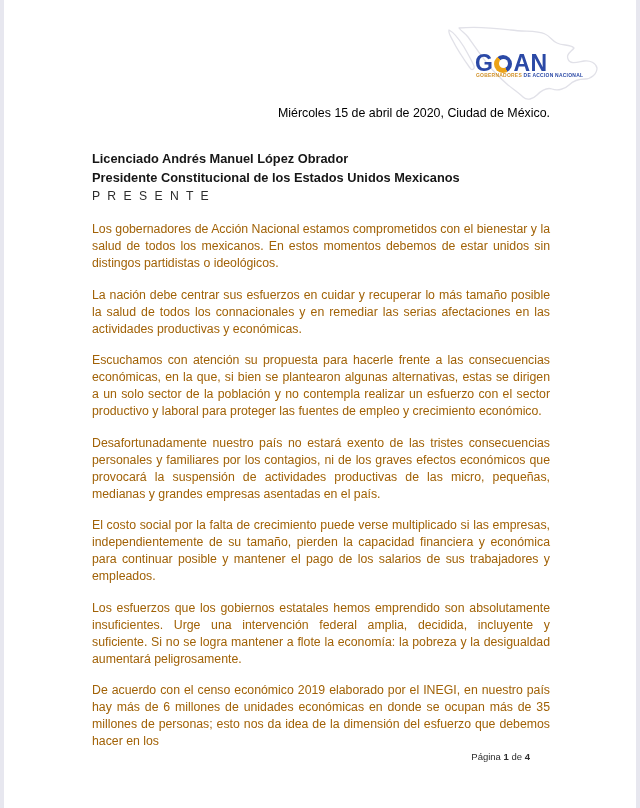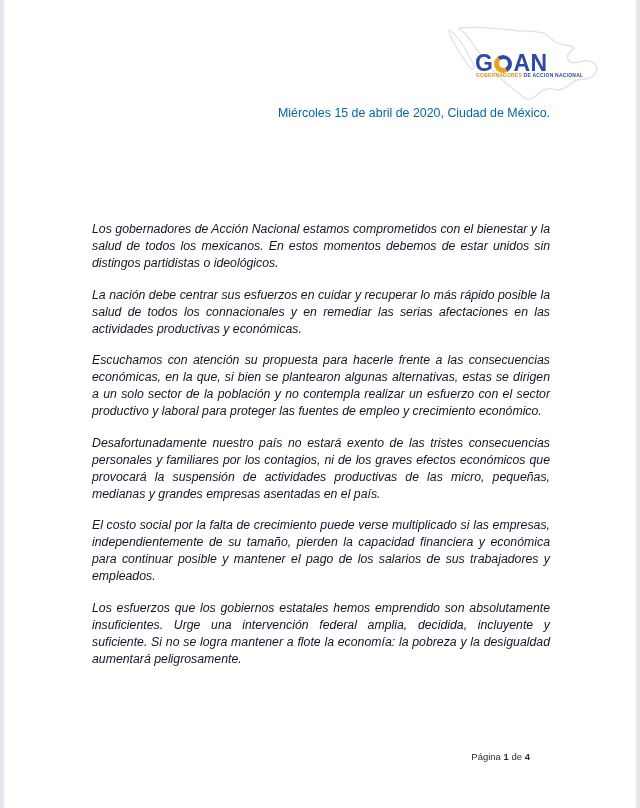--- a/index.html
+++ b/index.html
@@ -42,35 +42,35 @@
     font-size:8px; letter-spacing:0.4px; white-space:nowrap;
     transform:scale(0.62); transform-origin:left top;
     font-weight:bold;
   }
   .tagline .t1 { color:#d1922a; }
   .tagline .t2 { color:#2b49a6; }
 
   
   .date-line {
     position:absolute; top:106px; left:92px; width:458px;
-    text-align:right; font-size:12.4px; color:#0369a1;
+    text-align:right; font-size:12.4px; color:#000000;
   }
 
   .recipient { position:absolute; top:149px; left:92px; width:458px; line-height:19px; }
   .recipient-name, .recipient-title {
     font-weight:bold; color:#161616; font-size:12.8px;
   }
   .recipient-salutation {
     font-size:12.2px; color:#2d2d2d; letter-spacing:2px; font-weight:400;
   }
 
   .body-paragraphs {
     position:absolute; top:221px; left:92px; width:458px;
-    font-size:12.3px; line-height:17px; color:#0f172a;
-    text-align:justify; text-justify:inter-word;font-style:italic;
+    font-size:12.3px; line-height:17px; color:#a16207;
+    text-align:justify; text-justify:inter-word;
   }
   .body-paragraphs p { margin:0 0 14.5px 0; }
 
   .page-footer {
     position:absolute; top:751px; right:110px;
     font-size:9.5px; color:#2e2e2e;text-align:right;
   }
   .page-footer .num { font-weight:bold; }
 </style>
 </head>
@@ -92,28 +92,34 @@
         <span>AN</span>
     </div>
     <div class="tagline">
       <span class="t1">GOBERNADORES</span>
       <span class="t2">DE ACCIÓN NACIONAL</span>
     </div>
   </div>
 
   <div class="date-line">Miércoles 15 de abril de 2020, Ciudad de México.</div>
 
+  <div class="recipient">
+    <div class="recipient-name">Licenciado Andrés Manuel López Obrador</div>
+    <div class="recipient-title">Presidente Constitucional de los Estados Unidos Mexicanos</div>
+    <div class="recipient-salutation">P R E S E N T E</div>
+  </div>
 
   <div class="body-paragraphs">
     <p>Los gobernadores de Acción Nacional estamos comprometidos con el bienestar y la salud de todos los mexicanos. En estos momentos debemos de estar unidos sin distingos partidistas o ideológicos.</p>
-    <p>La nación debe centrar sus esfuerzos en cuidar y recuperar lo más rápido posible la salud de todos los connacionales y en remediar las serias afectaciones en las actividades productivas y económicas.</p>
+    <p>La nación debe centrar sus esfuerzos en cuidar y recuperar lo más tamaño posible la salud de todos los connacionales y en remediar las serias afectaciones en las actividades productivas y económicas.</p>
     <p>Escuchamos con atención su propuesta para hacerle frente a las consecuencias económicas, en la que, si bien se plantearon algunas alternativas, estas se dirigen a un solo sector de la población y no contempla realizar un esfuerzo con el sector productivo y laboral para proteger las fuentes de empleo y crecimiento económico.</p>
     <p>Desafortunadamente nuestro país no estará exento de las tristes consecuencias personales y familiares por los contagios, ni de los graves efectos económicos que provocará la suspensión de actividades productivas de las micro, pequeñas, medianas y grandes empresas asentadas en el país.</p>
     <p>El costo social por la falta de crecimiento puede verse multiplicado si las empresas, independientemente de su tamaño, pierden la capacidad financiera y económica para continuar posible y mantener el pago de los salarios de sus trabajadores y empleados.</p>
     <p>Los esfuerzos que los gobiernos estatales hemos emprendido son absolutamente insuficientes. Urge una intervención federal amplia, decidida, incluyente y suficiente. Si no se logra mantener a flote la economía: la pobreza y la desigualdad aumentará peligrosamente.</p>
+    <p>De acuerdo con el censo económico 2019 elaborado por el INEGI, en nuestro país hay más de 6 millones de unidades económicas en donde se ocupan más de 35 millones de personas; esto nos da idea de la dimensión del esfuerzo que debemos hacer en los</p>
   </div>
 
   <div class="page-footer">
     <span>Página</span>
     <span class="num">1</span>
     <span>de</span>
     <span class="num">4</span>
   </div>
 
 </div>

